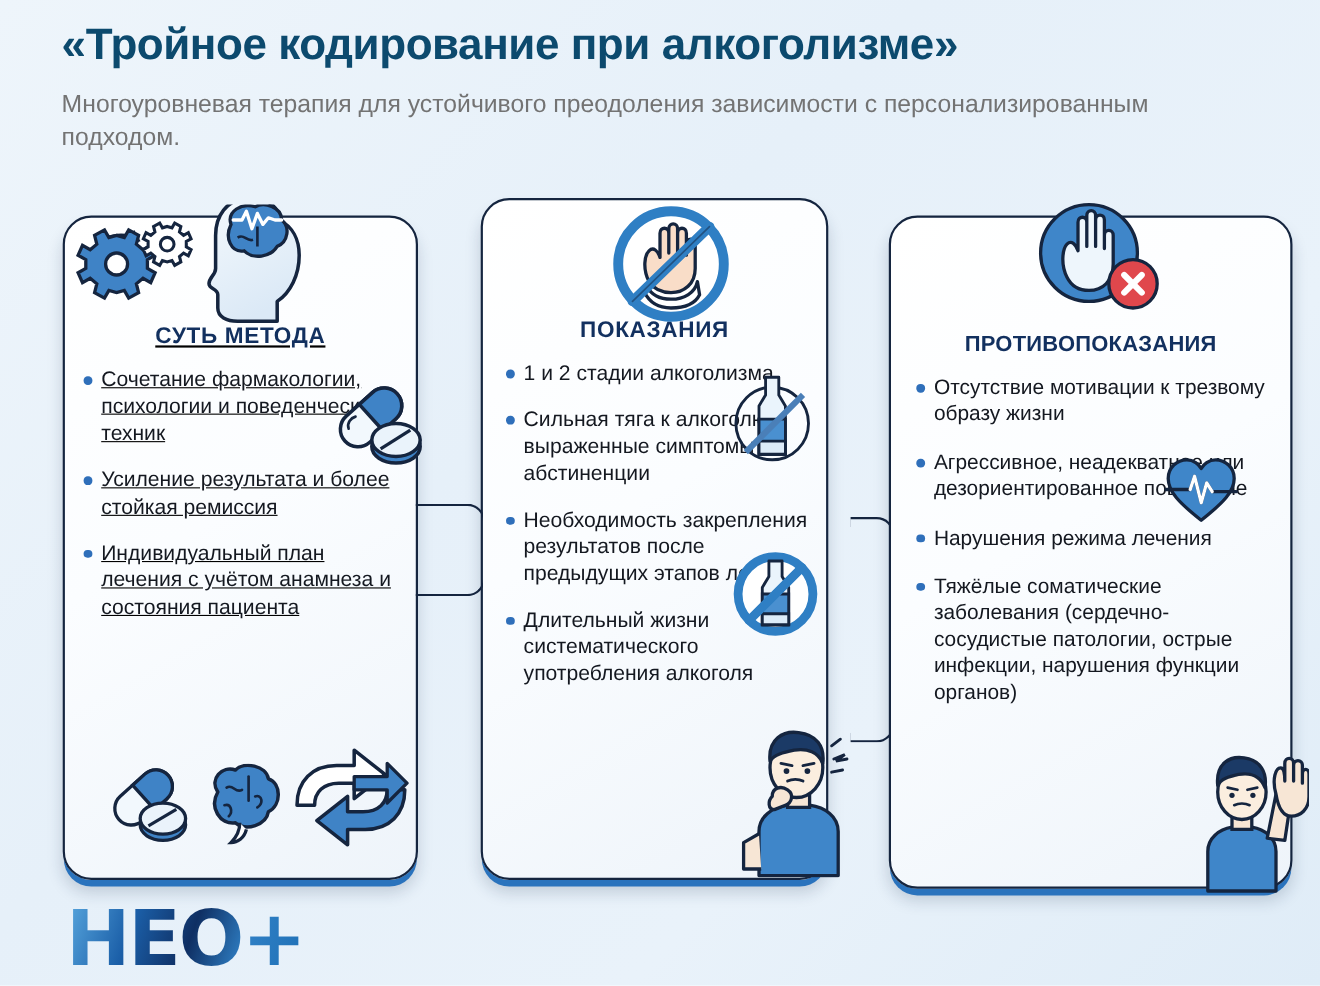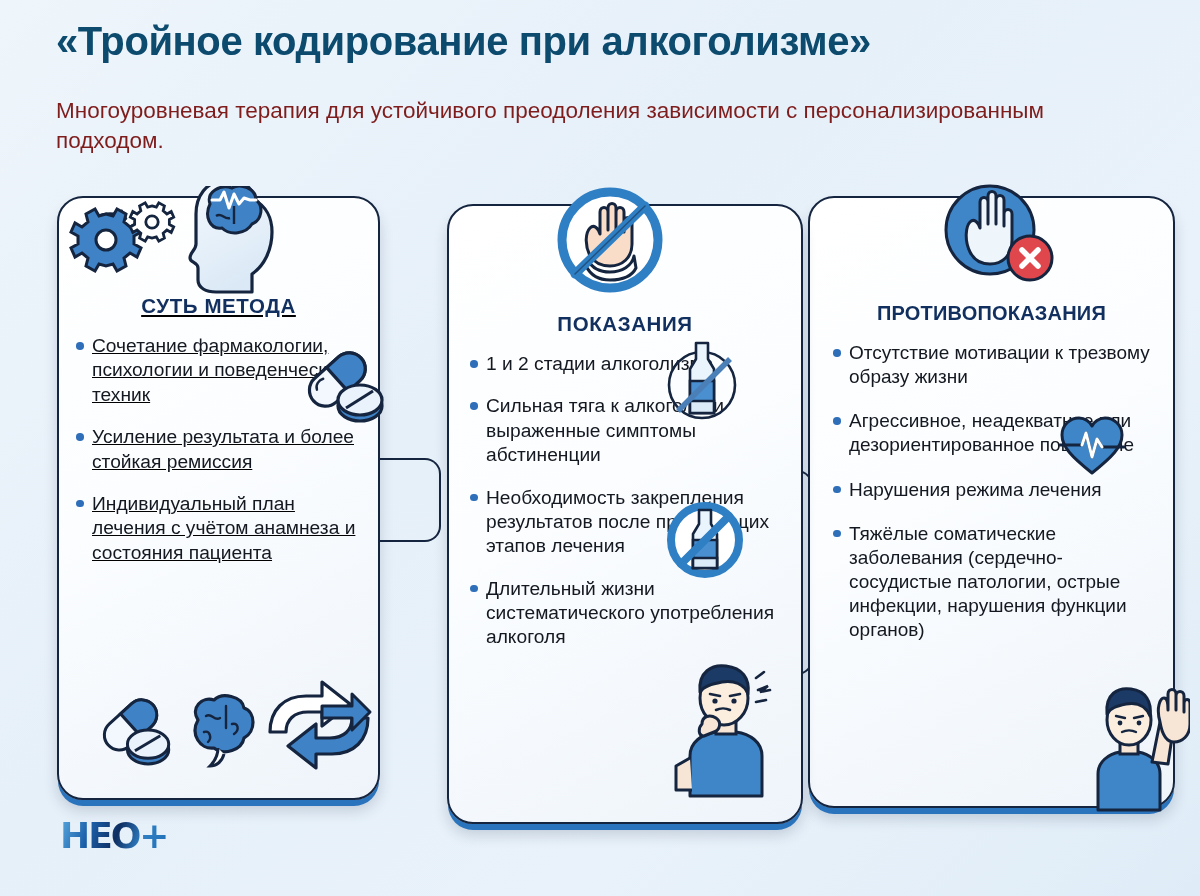--- a/index.html
+++ b/index.html
@@ -19,40 +19,40 @@
   .header { position: absolute; left: 56px; top: 18px; width: 1110px; }
   .title {
     font-size: 40px;
     font-weight: 700;
     color: #0c4a6e;
     letter-spacing: -0.4px;
     line-height: 1.15;
     white-space: nowrap;
   }
   .subtitle {
-    margin-top: 32px;
+    margin-top: 16px;
     font-size: 22.5px;
-    color: #7f1d1d;
+    color: #737373;
     line-height: 1.33;
     font-weight: 400;
     max-width: 1070px;
   }
 
   
   .cards { position: absolute; left: 0; top: 0; width: 1200px; height: 896px; }
 
   .card {
     position: absolute;
     background: linear-gradient(150deg, #ffffff 0%, #fbfdff 45%, #eef4fa 100%);
     border: 2.5px solid #15253f;
     border-radius: 26px;
     box-shadow: 0 7px 0 -1px #2a73bd, 0 11px 14px rgba(20,45,80,0.18);
   }
   .card-1 { left: 57px;  top: 196px; width: 323px; height: 604px; z-index: 3; text-decoration: underline; }
-  .card-2 { left: 437px; top: 204px; width: 356px; height: 620px; z-index: 2; margin-left: 10px; }
+  .card-2 { left: 437px; top: 180px; width: 316px; height: 620px; z-index: 2; }
   .card-3 { left: 808px; top: 196px; width: 367px; height: 612px; z-index: 1; }
 
   
   .connector {
     position: absolute;
     border: 2.5px solid #15253f;
     border-left: none;
     background: transparent;
     z-index: 0;
   }
@@ -107,21 +107,21 @@
   #icon-no-bottle-1 { left: 660px; top: 337px; }
   #icon-no-bottle-2 { left: 663px; top: 498px; }
   #icon-man-worried { left: 668px; top: 658px; }
   #icon-hand-x      { left: 938px; top: 182px; }
   #icon-heart-ecg   { left: 1058px; top: 415px; }
   #icon-man-stop    { left: 1090px; top: 682px; }
 
   
   .logo { position: absolute; left: 60px; top: 818px; }
   .logo-text {
-    font-size: 36px;
+    font-size: 70px;
     font-weight: 800;
     letter-spacing: -2px;
     line-height: 1;
     background: linear-gradient(110deg, #5aa9e0 0%, #1b5fa8 28%, #0f2f63 52%, #2f7fc4 74%, #1d6fb5 100%);
     -webkit-background-clip: text;
     background-clip: text;
     color: transparent;
     font-family: "DejaVu Sans", sans-serif;
   }
 </style>

